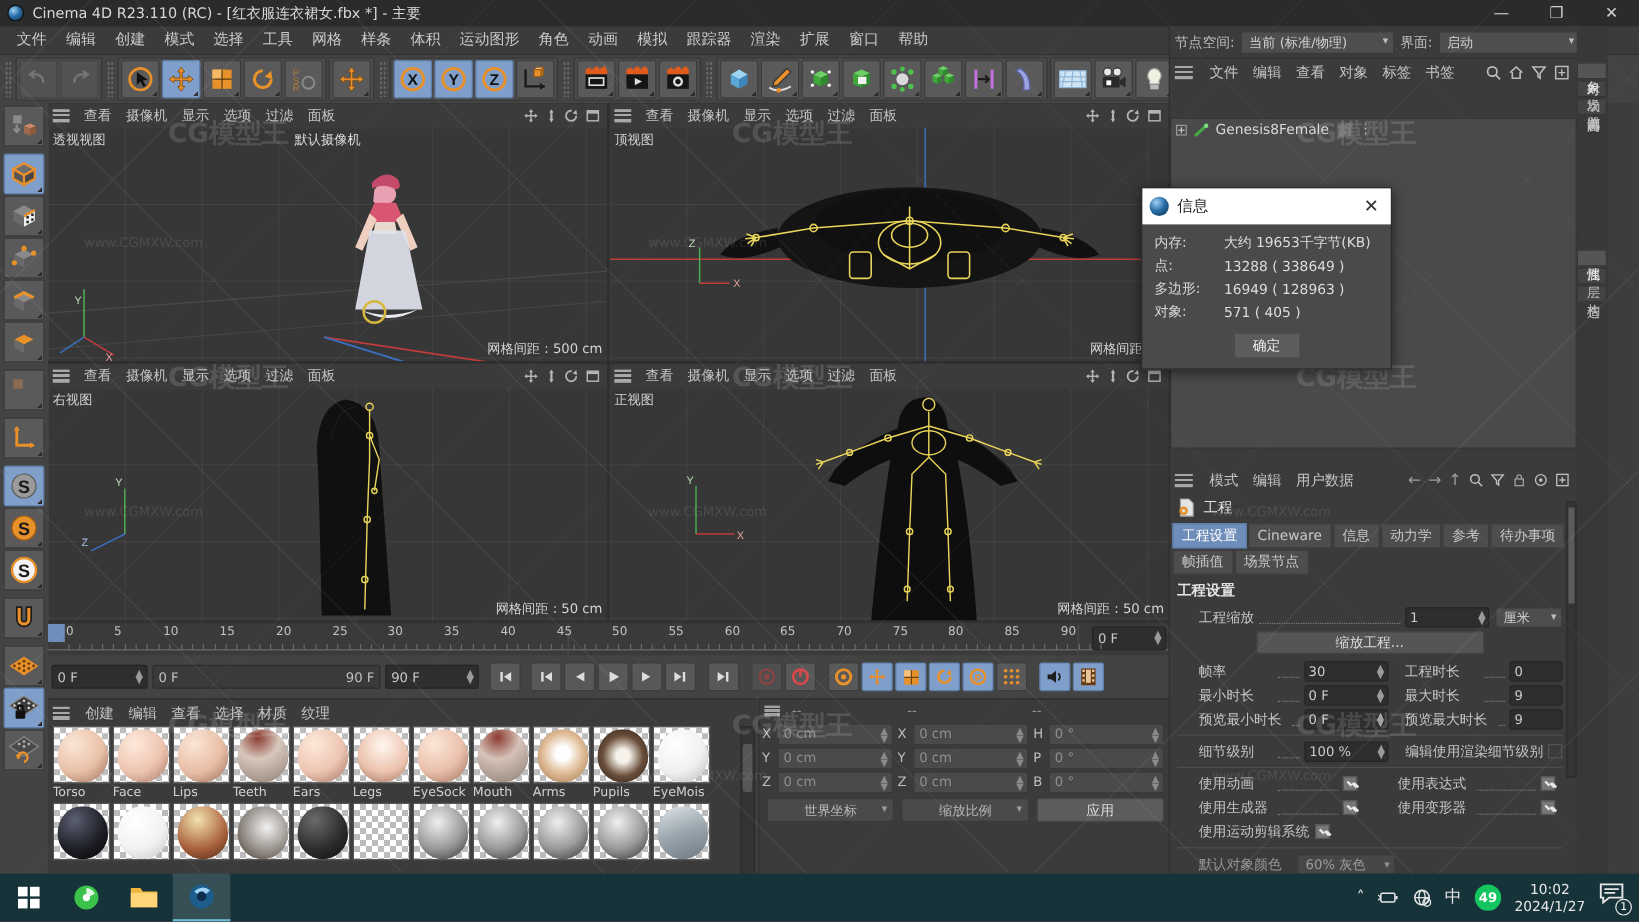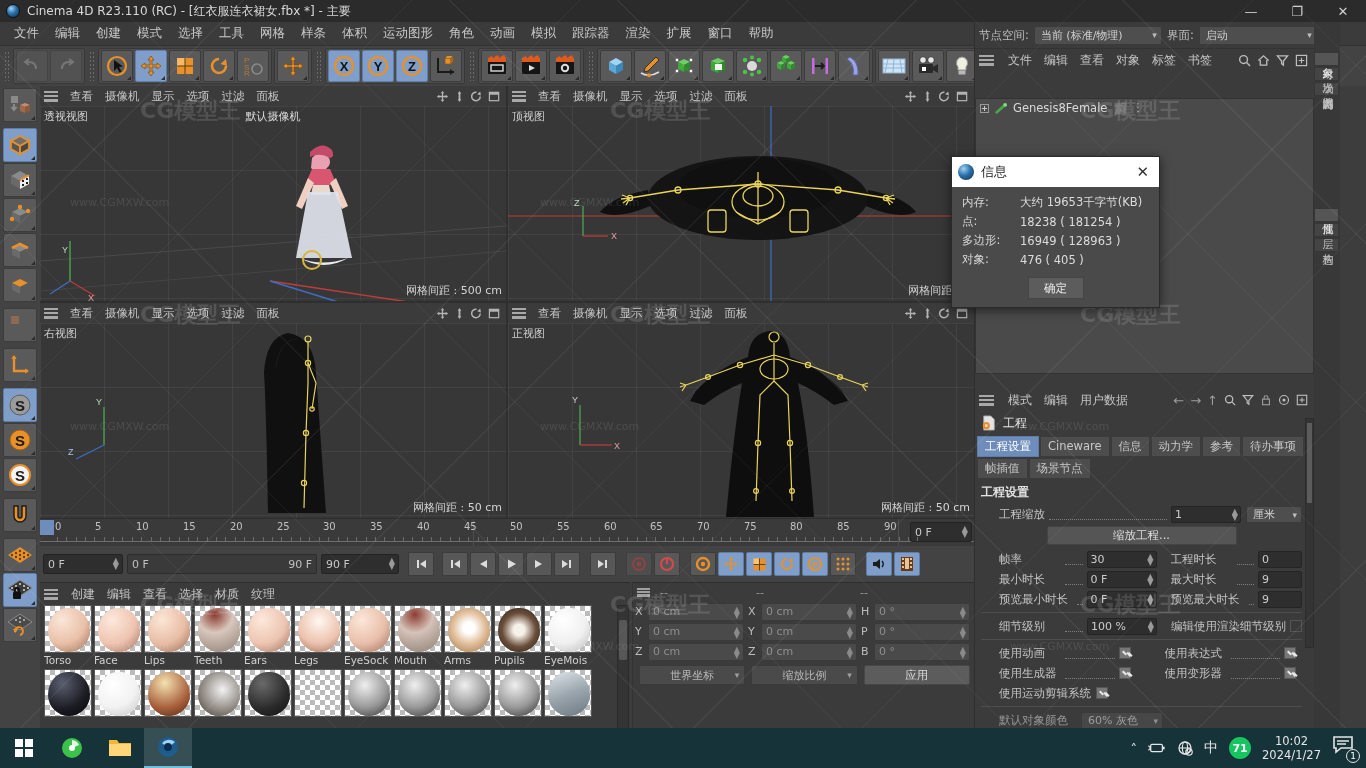--- a/index.html
+++ b/index.html
@@ -1524,29 +1524,29 @@
     <div class="tt">信息</div>
     <div class="x">✕</div>
   </div>
   <div class="db">
     <div class="ir">
       <span class="k">内存:</span>
       <span>大约 19653千字节(KB)</span>
     </div>
     <div class="ir">
       <span class="k">点:</span>
-      <span>18238 ( 181254 )</span>
+      <span>13288 ( 338649 )</span>
     </div>
     <div class="ir">
       <span class="k">多边形:</span>
       <span>16949 ( 128963 )</span>
     </div>
     <div class="ir">
       <span class="k">对象:</span>
-      <span>476 ( 405 )</span>
+      <span>571 ( 405 )</span>
     </div>
     <div class="ok">确定</div>
   </div>
 </div>
 
 <div id="taskbar">
   <div class="tb">
     <svg width="20" height="20" viewBox="0 0 20 20">
         <rect x="1" y="1" width="8" height="8" fill="#fff"></rect>
         <rect x="11" y="1" width="8" height="8" fill="#fff"></rect>
@@ -1582,21 +1582,21 @@
         <path d="M3 7 L0.5 4.5 M3 7 L0.5 9.5" stroke="#e6e6e6" stroke-width="1.2"></path>
       </svg>
     <svg width="16" height="16" viewBox="0 0 16 16">
         <circle cx="8" cy="8" r="6" fill="none" stroke="#e6e6e6" stroke-width="1.3"></circle>
         <ellipse cx="8" cy="8" rx="2.6" ry="6" fill="none" stroke="#e6e6e6" stroke-width="1.1"></ellipse>
         <path d="M2 8 H14" stroke="#e6e6e6" stroke-width="1.1"></path>
         <circle cx="12" cy="12" r="3.2" fill="none" stroke="#e6e6e6" stroke-width="1.2"></circle>
         <path d="M10 14 L14 10" stroke="#e6e6e6" stroke-width="1.2"></path>
       </svg>
     <span style="font-size:14px">中</span>
-    <span style="width:22px;height:22px;border-radius:50%;background:#15c660;color:#fff;font-size:11px;display:flex;align-items:center;justify-content:center;font-weight:bold">71</span>
+    <span style="width:22px;height:22px;border-radius:50%;background:#15c660;color:#fff;font-size:11px;display:flex;align-items:center;justify-content:center;font-weight:bold">49</span>
     <div id="clock">
       <div>10:02</div>
       <div>2024/1/27</div>
     </div>
     <div style="position:relative;width:26px;height:26px">
       <svg width="24" height="22" viewBox="0 0 24 22">
           <path d="M2 2 H20 V13 H9 L4 17 V13 H2 Z" fill="none" stroke="#e6e6e6" stroke-width="1.6"></path>
           <path d="M5 6 H17 M5 9 H14" stroke="#e6e6e6" stroke-width="1.4"></path>
         </svg>
       <span style="position:absolute;right:-2px;bottom:-2px;width:14px;height:14px;border-radius:50%;background:#16333a;border:1.4px solid #e6e6e6;color:#fff;font-size:9px;display:flex;align-items:center;justify-content:center">1</span>

